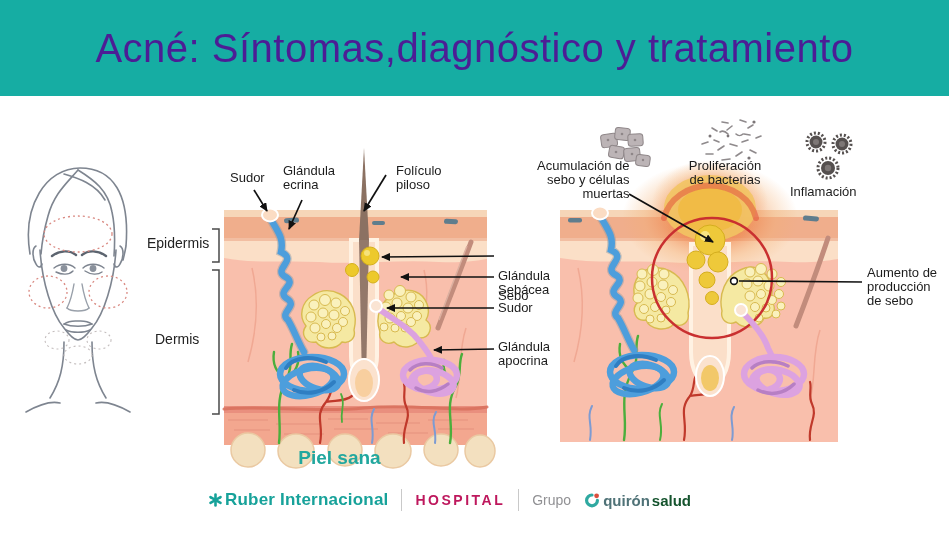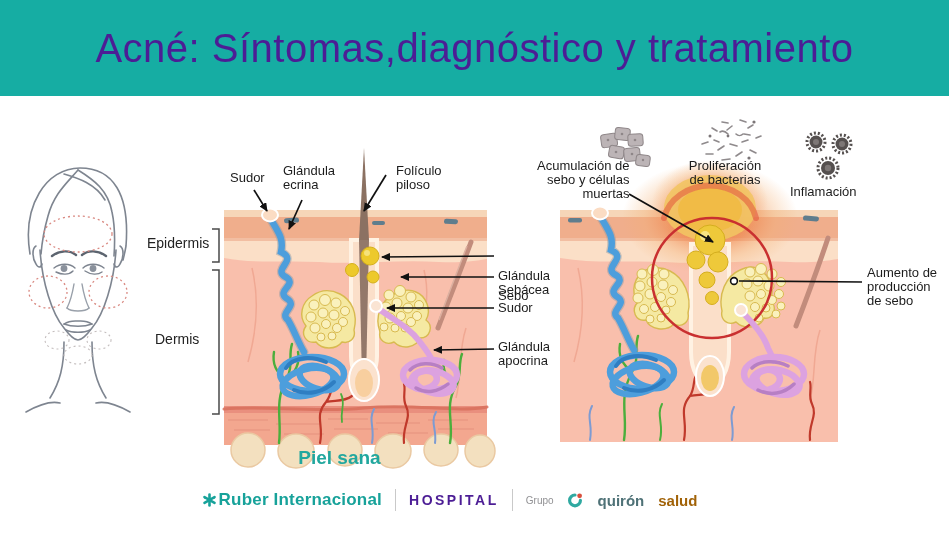--- a/index.html
+++ b/index.html
@@ -9,25 +9,25 @@
   .title{color:#4c1d95;font-size:40px;font-weight:400;letter-spacing:.5px;}
   .lbl{position:absolute;font-size:13px;line-height:1.07;color:#1c1c1c;white-space:pre-line;}
   .lbl.center{text-align:center;}
   .layer-lbl{position:absolute;font-size:14px;color:#222;}
   .caption{position:absolute;top:447px;text-align:center;font-size:19px;font-weight:700;color:#21a79e;}
   svg{position:absolute;overflow:visible;}
   .overlay{left:0;top:0;pointer-events:none;}
   .footer{position:absolute;left:0;top:489px;width:824px;display:flex;align-items:center;justify-content:center;gap:13px;margin-left:38px;}
   .ruber{display:flex;align-items:center;gap:3px;color:#17a29a;font-weight:800;font-size:17px;letter-spacing:.2px;}
   .vdiv{width:1px;height:22px;background:#c9c9c9;}
-  .hospital{color:#4c1d95;font-size:14px;font-weight:600;letter-spacing:2.5px;}
-  .grupo{color:#919194;font-size:10px;}
-  .qs{display:flex;align-items:flex-start;gap:14px;font-size:15px;font-weight:600;}
+  .hospital{color:#be185d;font-size:14px;font-weight:600;letter-spacing:2.5px;}
+  .grupo{color:#919194;font-size:14px;}
+  .qs{display:flex;align-items:flex-start;gap:2px;font-size:15px;font-weight:600;}
   .q1{color:#4f7277;}
-  .q2{color:#a16207;}
+  .q2{color:#14532d;}
   .ruber .mark,.qs .mark{position:static;}
 </style>
 </head>
 <body>
 
 <div class="stage">
 
   <div class="header">
     <div class="title">Acné: Síntomas,diagnóstico y tratamiento</div>
   </div>

